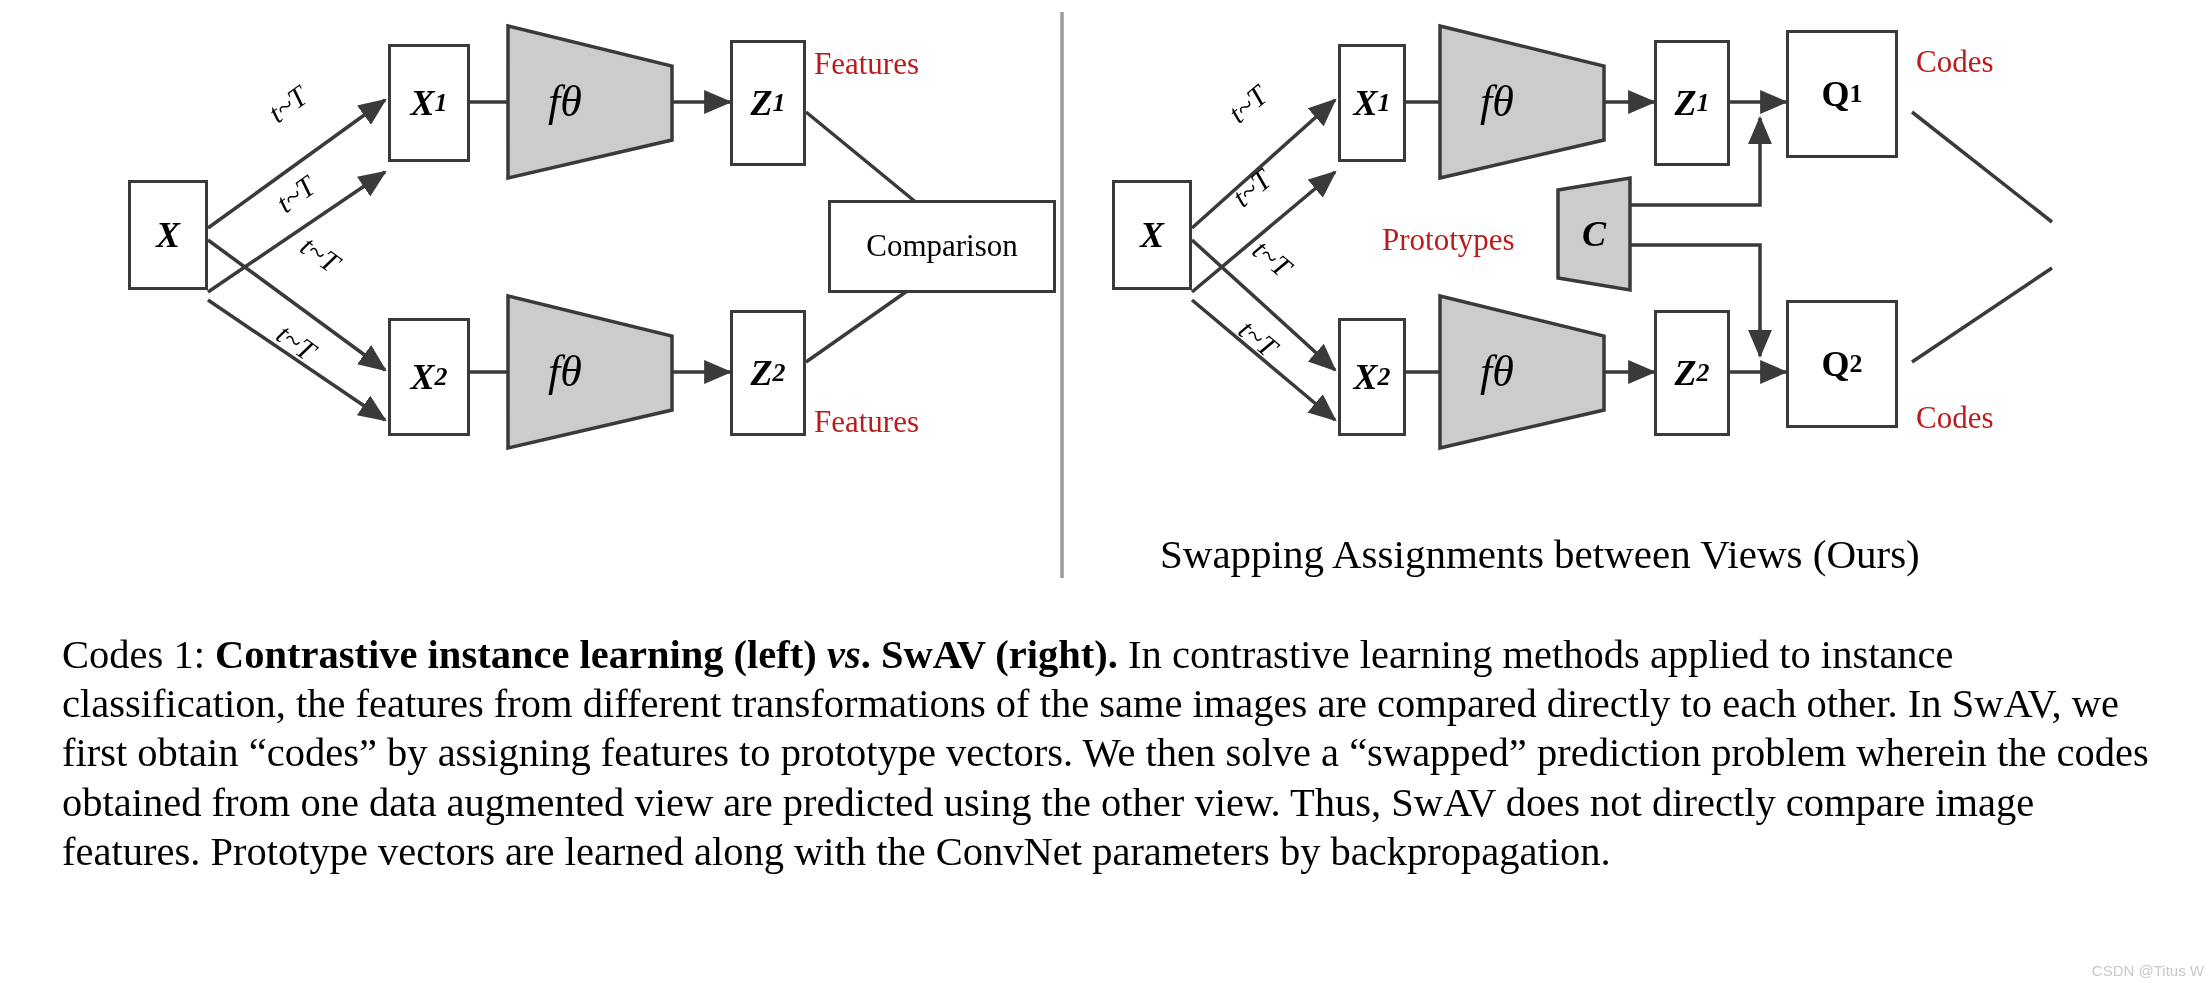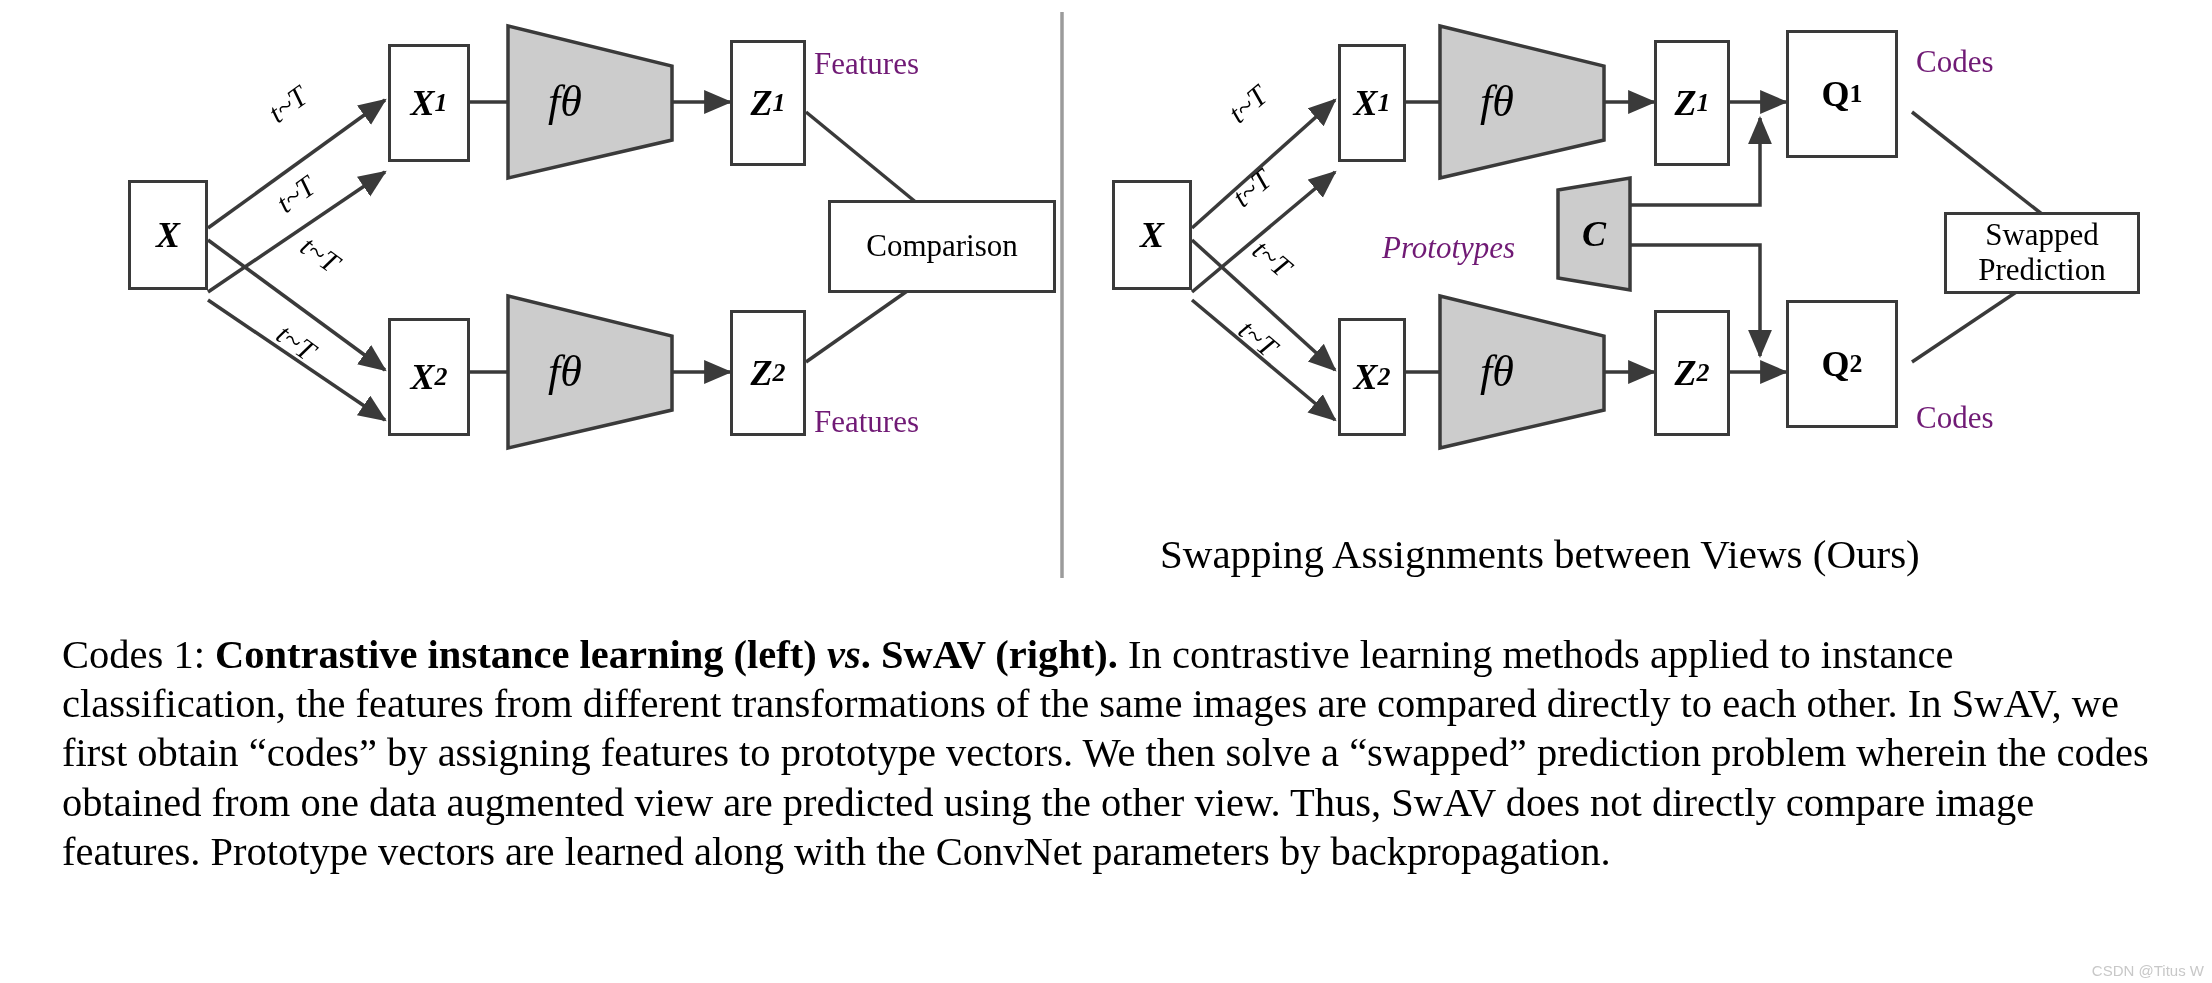--- a/index.html
+++ b/index.html
@@ -56,21 +56,21 @@
   }
   .sub {
     font-size: 0.72em;
     vertical-align: -0.22em;
     font-style: italic;
   }
   .label-text {
     position: absolute;
     font-family: "Liberation Serif", serif;
     font-size: 31px;
-    color: #701a75;
+    color: #b91c1c;
     white-space: nowrap;
   }
   .edge-label {
     position: absolute;
     font-family: "Liberation Serif", serif;
     font-style: italic;
     font-size: 29px;
     color: #000;
     white-space: nowrap;
   }
@@ -291,39 +291,33 @@
     <div class="node-box" style="left:1786px; top:30px; width:112px; height:128px; font-style:normal;">
       <span>Q</span>
         <span class="sub" style="font-style:normal">1</span>
     </div>
 
     <div class="node-box" style="left:1786px; top:300px; width:112px; height:128px; font-style:normal;">
       <span>Q</span>
         <span class="sub" style="font-style:normal">2</span>
     </div>
 
-    <div class="node-box plain" style="left:1944px; top:212px; width:196px; height:82px; border:3px solid #3a3a3a;">
-      <span>
-        <span>Swapped</span><br>
-        <span>Prediction</span>
-      </span>
-    </div>
 
     <div class="trapezoid-label" style="left:1480px; top:76px;">
       <span>fθ</span>
     </div>
     <div class="trapezoid-label" style="left:1480px; top:346px;">
       <span>fθ</span>
     </div>
 
     <div class="node-box" style="left:1558px; top:178px; width:72px; height:112px; border:none; background:transparent;">
       <span>C</span>
     </div>
 
-    <div class="label-text" style="left:1382px; top:230px;font-style:italic;">
+    <div class="label-text" style="left:1382px; top:222px;">
       <span>Prototypes</span>
     </div>
 
     <div class="edge-label" style="left:1228px; top:88px; transform:rotate(-40deg);">
       <span>t~T</span>
     </div>
     <div class="edge-label" style="left:1232px; top:172px; transform:rotate(-40deg);">
       <span>t~T</span>
     </div>
     <div class="edge-label" style="left:1252px; top:242px; transform:rotate(40deg);">

